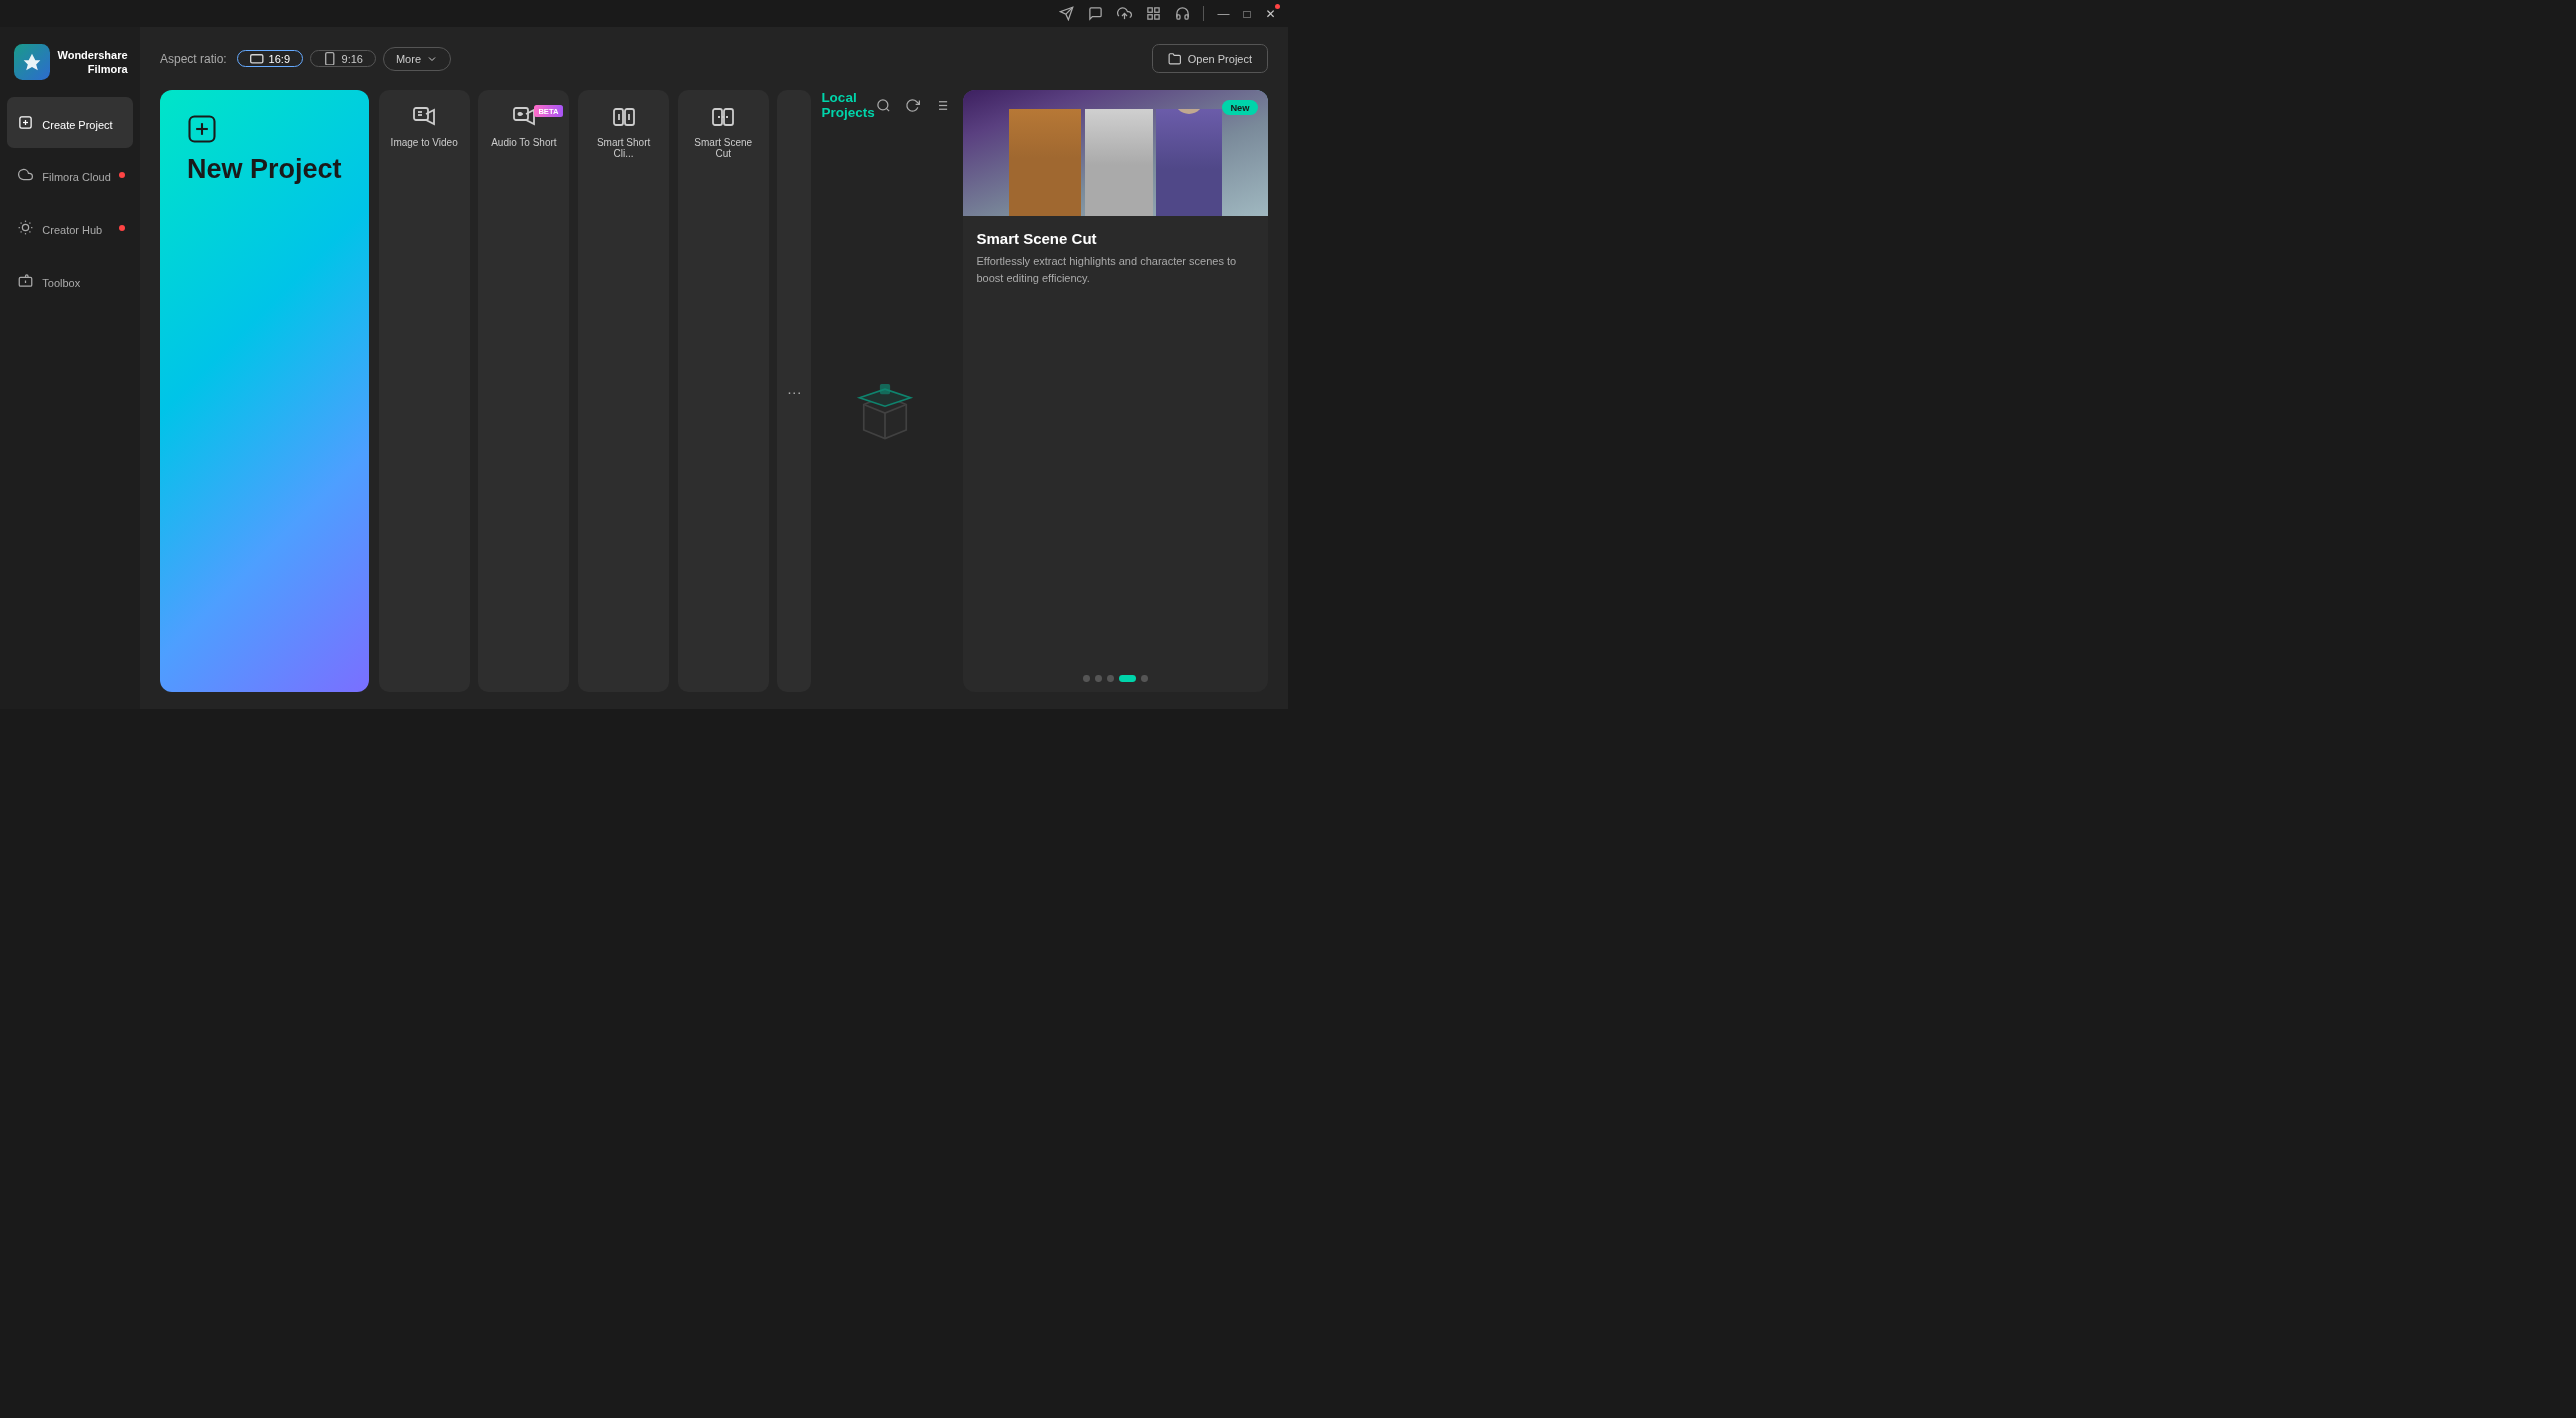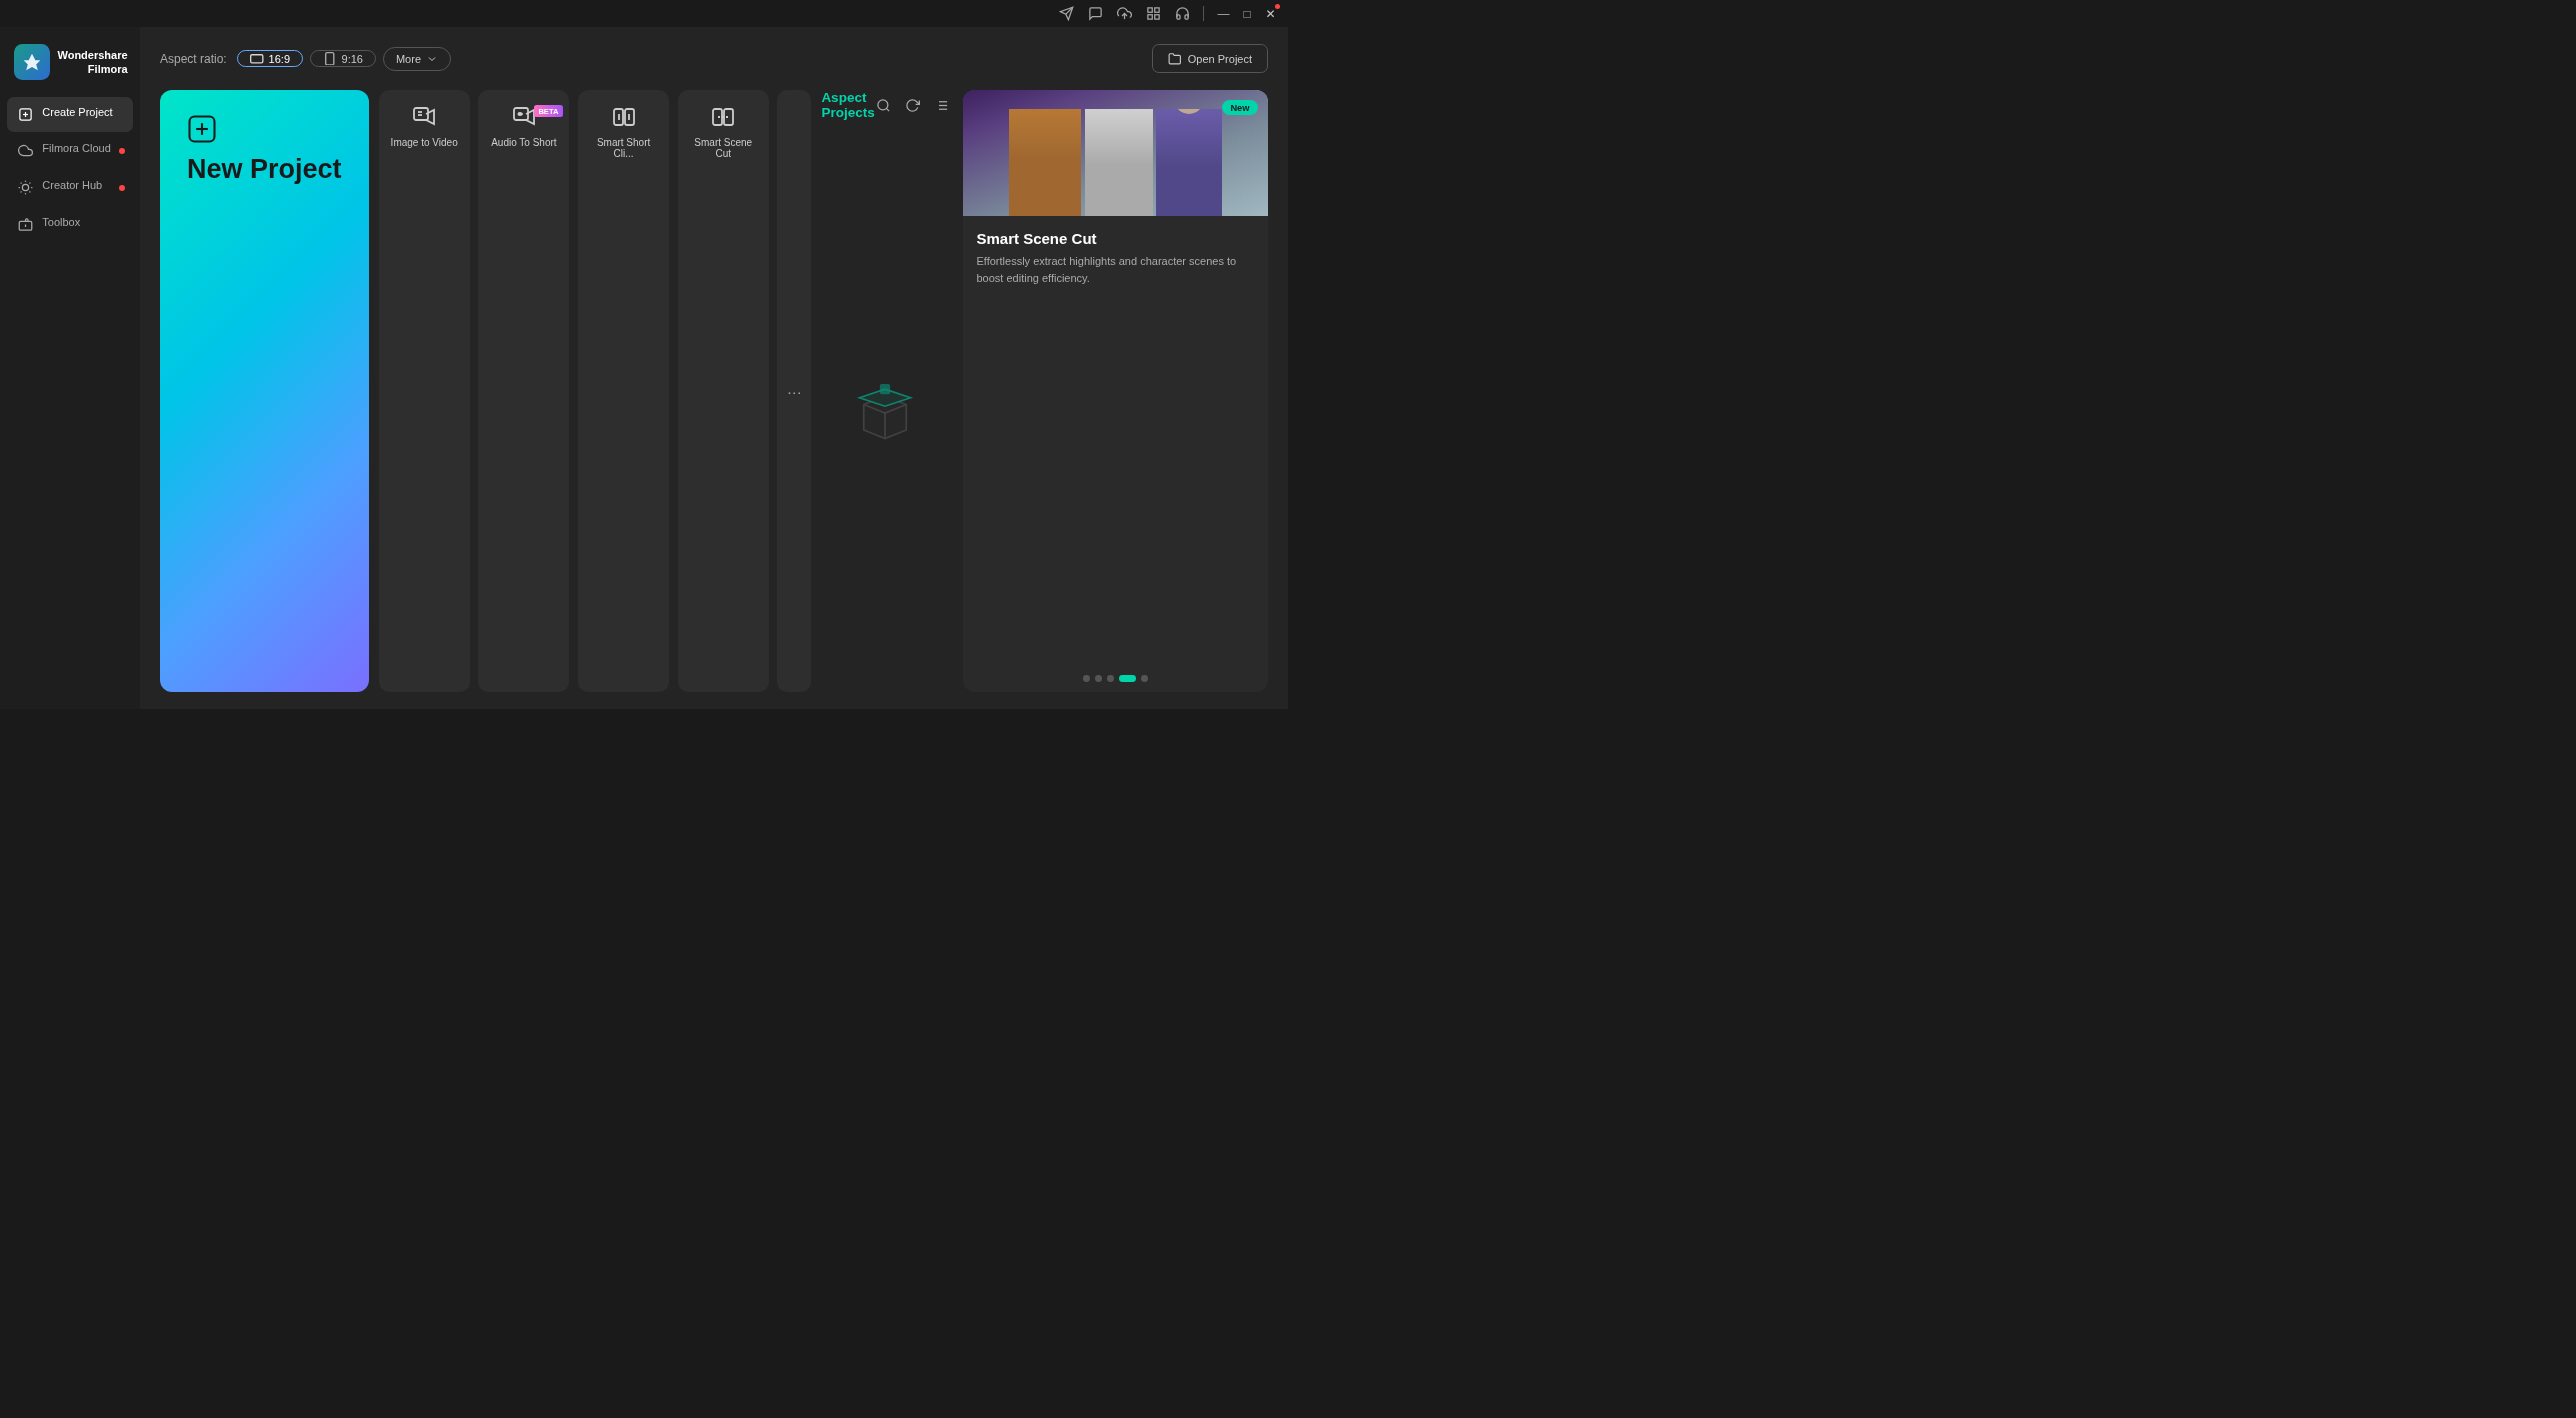--- a/index.html
+++ b/index.html
@@ -116,23 +116,23 @@
       color: #fff;
     }
     .sidebar-nav {
       display: flex;
       flex-direction: column;
       gap: 1.7px;
       padding: 0 6.8px;
     }
     .nav-item {
       display: flex;
-      align-items: flex-start;
+      align-items: flex-end;
       gap: 8.5px;
-      padding: 9px 10px;
+      padding: 17px 10px;
       border-radius: 6.8px;
       cursor: pointer;
       position: relative;
       transition: background 0.2s;
     }
     .nav-item.active {
       background: #333;
     }
     .nav-item-icon {
       width: 17px;
@@ -670,21 +670,21 @@
           </div>
 
           <div class="more-tools-btn">
             <span>···</span>
           </div>
 
         </div>
 
         <div class="local-projects-section">
           <div class="local-projects-header">
-            <span class="local-projects-title">Aspect Projects</span>
+            <span class="local-projects-title">Local Projects</span>
             <div class="local-projects-actions">
               <div class="action-icon">
                 <svg viewBox="0 0 24 24" fill="none" stroke="currentColor" stroke-width="2" width="15" height="15">
                   <circle cx="11" cy="11" r="8"></circle>
                     <line x1="21" y1="21" x2="16.65" y2="16.65"></line>
                 </svg>
               </div>
               <div class="action-icon">
                 <svg viewBox="0 0 24 24" fill="none" stroke="currentColor" stroke-width="2" width="15" height="15">
                   <polyline points="23 4 23 10 17 10"></polyline>

